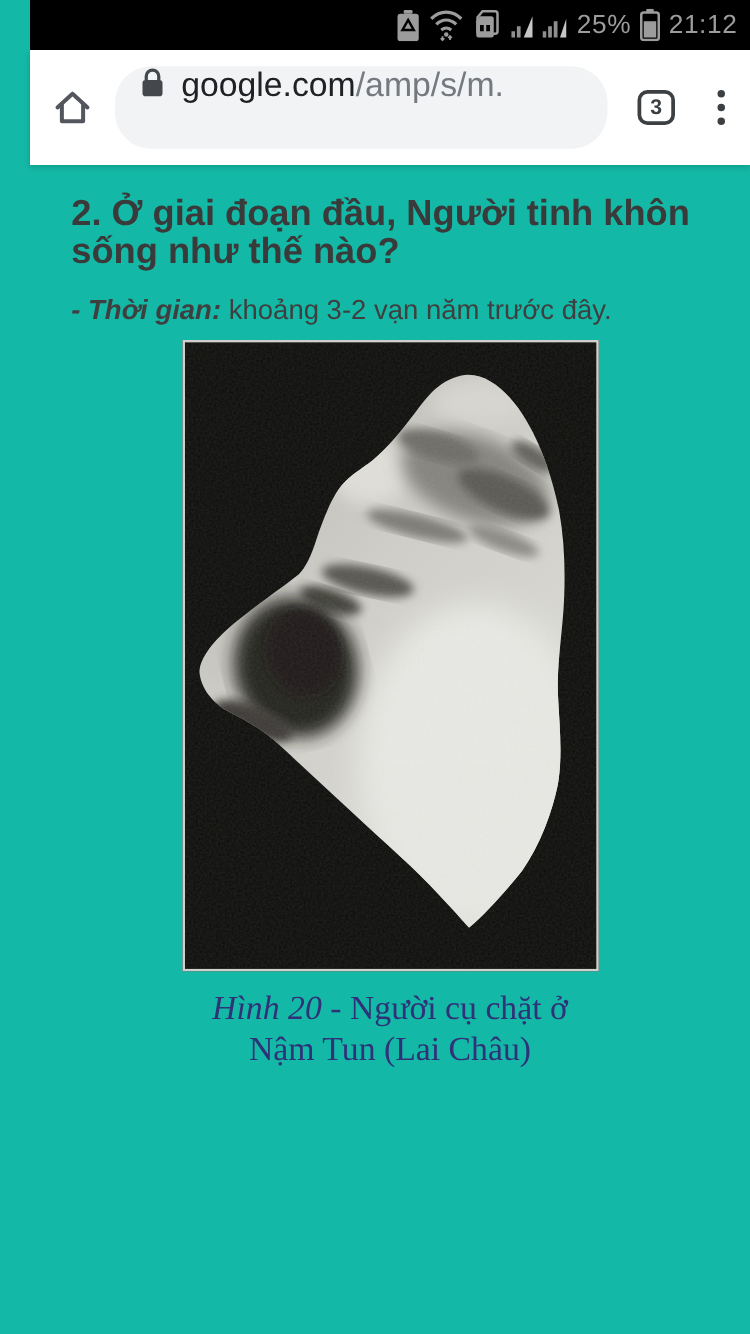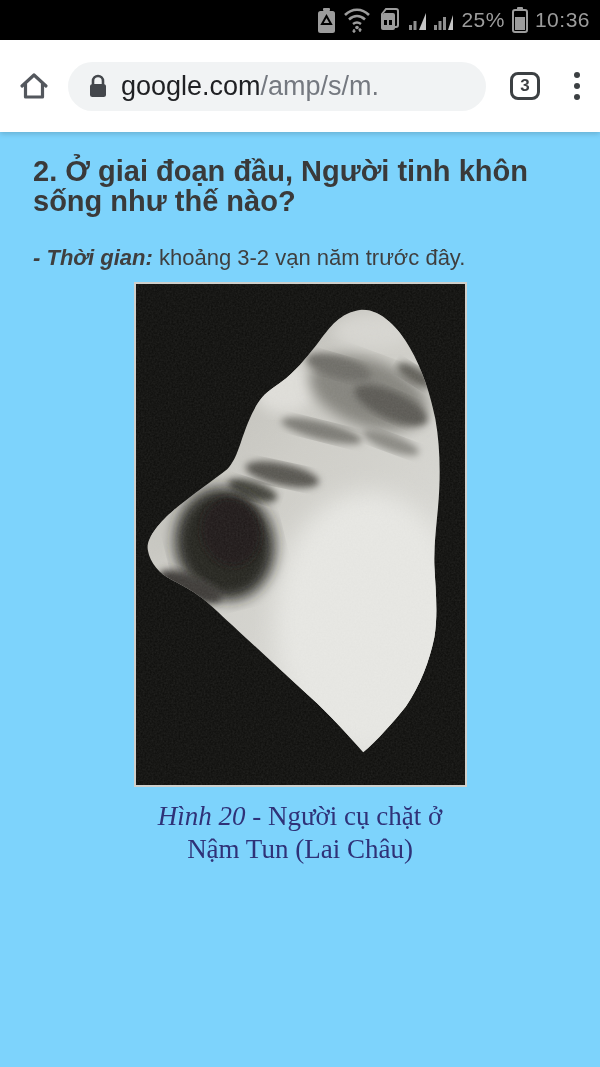--- a/index.html
+++ b/index.html
@@ -1,36 +1,36 @@
 <!DOCTYPE html>
 <html><head>
 <meta charset="utf-8">
 <style>
   * { margin:0; padding:0; box-sizing:border-box; }
   body { background:#555; font-family:"Liberation Sans", sans-serif; }
   .screen {
-    width:600px; height:1067px; background:#7dd3fc; position:relative;
-    overflow:hidden; margin:0 auto;
+    width:600px; height:1067px; background:#14b8a6; position:relative;
+    overflow:hidden; margin:0 auto;padding-left:24px;
   }
   
   .status-bar {
     height:40px; background:#000; display:flex; justify-content:flex-end;
     align-items:center; padding-right:10px; gap:7px;
   }
   .status-bar .st-text { color:#9c9c9c; font-size:21px; letter-spacing:0.5px; }
   .status-bar svg { display:block; }
   
   .toolbar {
     height:92px; background:#fff; display:flex; align-items:center;
     padding:0 16px; box-shadow:0 2px 5px rgba(0,0,0,0.16); position:relative; z-index:5;
   }
   .home-btn { width:36px; height:36px; margin-right:16px; flex:none; }
   .url-pill {
-    flex:1; height:49px; background:#f1f3f4; border-radius:29px;
-    display:flex; align-items:center; padding:0 20px; margin-right:24px;
+    flex:1; height:66px; background:#f1f3f4; border-radius:29px;
+    display:flex; padding:0 20px; margin-right:24px;
     overflow:hidden; white-space:nowrap;
   }
   .url-pill .lock { margin-right:13px; flex:none; }
   .url-text { font-size:27px; color:#202124; }
   .url-text .path { color:#757980; }
   .tab-box {
     width:30px; height:28px; border:3px solid #3c4043; border-radius:8px;
     color:#3c4043; font-size:17px; font-weight:bold; display:flex;
     align-items:center; justify-content:center; margin-right:30px; flex:none;
   }
@@ -40,21 +40,21 @@
   .content { padding:0 33px; position:relative; }
   .frag-dot {
     position:absolute; left:3px; top:-5px; width:5px; height:5px;
     border-radius:50%; background:#3a3a3a;
   }
   h2.heading {
     padding-top:24px; font-size:29px; line-height:30px; color:#3a3a3a;
     font-weight:bold;
   }
   p.para {
-    margin-top:26px; font-size:22px; line-height:32px; color:#3f3f3f;
+    margin-top:16px; font-size:22px; line-height:32px; color:#3f3f3f;
     text-align:justify;
   }
   p.para .lbl { font-weight:bold; font-style:italic; }
   
   figure { margin-top:8px; text-align:center; }
   .photo {
     width:333px; height:505px; margin:0 auto; background:#0c0c0a;
     border:2px solid #cfcfcb;
   }
   .photo svg { display:block; width:100%; height:100%; }
@@ -98,21 +98,21 @@
       <rect x="4.5" y="12" width="3" height="9" fill="#8f8f8f"></rect>
       <rect x="9" y="8" width="3" height="13" fill="#8f8f8f"></rect>
       <path d="M14 21 L19 21 L19 6 Z" fill="#c6c6c6"></path>
     </svg>
     <span class="st-text">25%</span>
     <svg width="16" height="26" viewBox="0 0 16 26">
       <rect x="5" y="0" width="6" height="3" rx="1" fill="#9c9c9c"></rect>
       <rect x="1" y="3" width="14" height="22" rx="2" fill="none" stroke="#9c9c9c" stroke-width="2"></rect>
       <rect x="3" y="10" width="10" height="13" fill="#9c9c9c"></rect>
     </svg>
-    <span class="st-text">10:36</span>
+    <span class="st-text">21:12</span>
   </div>
 
   <div class="toolbar">
     <svg class="home-btn" viewBox="0 0 36 36">
       <path d="M18 7 L6 18 M18 7 L30 18 M9.5 15.5 V29 H26.5 V15.5" fill="none" stroke="#53575d" stroke-width="3.2" stroke-linecap="round" stroke-linejoin="round"></path>
     </svg>
     <div class="url-pill">
       <svg class="lock" width="20" height="26" viewBox="0 0 20 26">
         <path d="M5 11 V8 a5 5 0 0 1 10 0 v3" fill="none" stroke="#44474c" stroke-width="2.6"></path>
         <rect x="2" y="11" width="16" height="13" rx="2.5" fill="#44474c"></rect>

